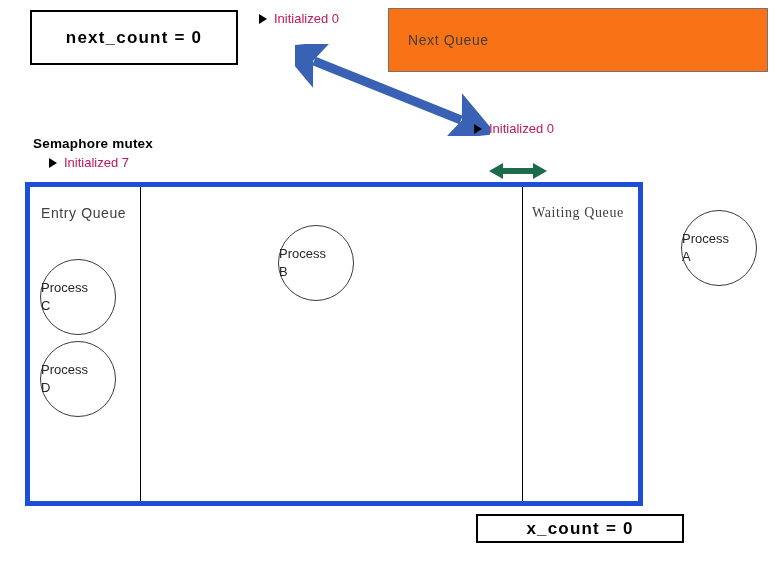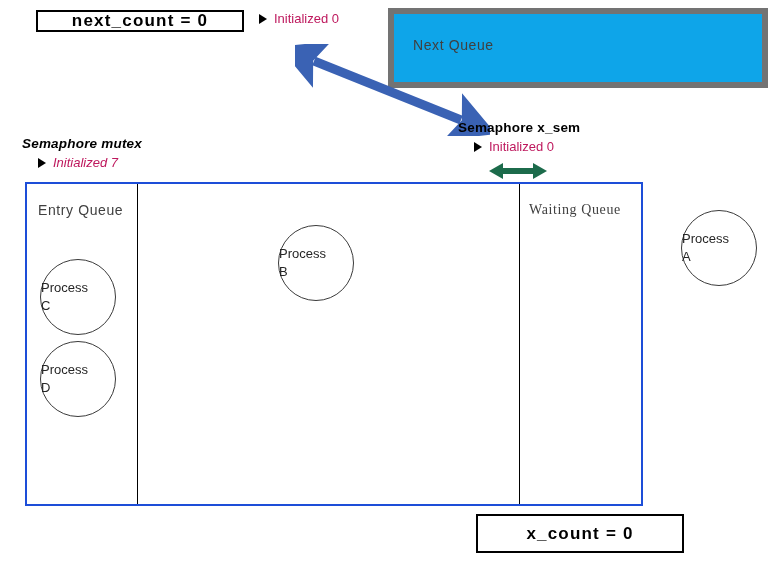--- a/index.html
+++ b/index.html
@@ -26,28 +26,28 @@
     background: #ffffff;
     display: flex;
     align-items: center;
     justify-content: center;
     font-weight: bold;
     font-size: 17px;
     letter-spacing: 1.2px;
     color: #000000;
     box-sizing: border-box;
   }
-  #next-count-box { left: 36px; top: 10px; width: 208px; height: 22px; }
-  #x-count-box    { left: 476px; top: 514px; width: 208px; height: 39px; }
+  #next-count-box { left: 30px; top: 10px; width: 208px; height: 55px; }
+  #x-count-box    { left: 476px; top: 514px; width: 208px; height: 29px; }
 
   
   #next-queue-box {
-    left: 388px; top: 8px; width: 380px; height: 80px;
-    border: 6px solid #737373;
-    background: #0ea5e9;
+    left: 388px; top: 8px; width: 380px; height: 64px;
+    border: 1px solid #737373;
+    background: #f97316;
     box-sizing: border-box;
   }
   #next-queue-label {
     left: 19px; top: 23px;
     font-size: 14px;
     color: #404040;
     letter-spacing: 0.6px;
     white-space: nowrap;
   }
 
@@ -70,27 +70,27 @@
     gap: 7px;
   }
   .tri {
     display: inline-block;
     width: 0; height: 0;
     border-left: 8px solid #000000;
     border-top: 5px solid transparent;
     border-bottom: 5px solid transparent;
   }
   #sem-next  { left: 243px; top: 9px; }
-  #sem-mutex { left: 22px;  top: 135px; font-style: italic; }
+  #sem-mutex { left: 33px;  top: 135px; }
   #sem-xsem  { left: 458px; top: 119px; }
 
   
   #monitor-box {
     left: 25px; top: 182px; width: 618px; height: 324px;
-    border: 2px solid #1d4ed8;
+    border: 5px solid #1d4ed8;
     background: #ffffff;
     box-sizing: border-box;
   }
   .divider {
     position: absolute;
     top: 0; bottom: 0;
     width: 0;
     border-left: 1px solid #000000;
   }
   #divider-entry   { left: 110px; }
@@ -164,21 +164,20 @@
         <path d="M5.4,0.2 L0.2,3 L5.4,5.8 L4.3,3 Z" fill="#3A62B4"></path>
       </marker>
       <marker id="bh-end" markerWidth="6" markerHeight="6" refX="1.6" refY="3" orient="auto" markerUnits="strokeWidth">
         <path d="M0.6,0.2 L5.8,3 L0.6,5.8 L1.7,3 Z" fill="#3A62B4"></path>
       </marker>
     </defs>
     <line x1="19" y1="17" x2="166" y2="76" stroke="#3A62B4" stroke-width="9" marker-start="url(#bh-start)" marker-end="url(#bh-end)"></line>
   </svg>
 
   <div class="abs sem-group" id="sem-xsem">
-    <div class="sem-title">Semaphore x_sem</div>
     <div class="sem-sub">
       <span class="tri"></span>
       <span>Initialized 0</span>
     </div>
   </div>
 
   <svg class="abs" id="green-arrow-svg" viewBox="0 0 62 22">
     <path d="M2,11 L16,3 L16,8 L46,8 L46,3 L60,11 L46,19 L46,14 L16,14 L16,19 Z" fill="#1C6B4B"></path>
   </svg>
 

